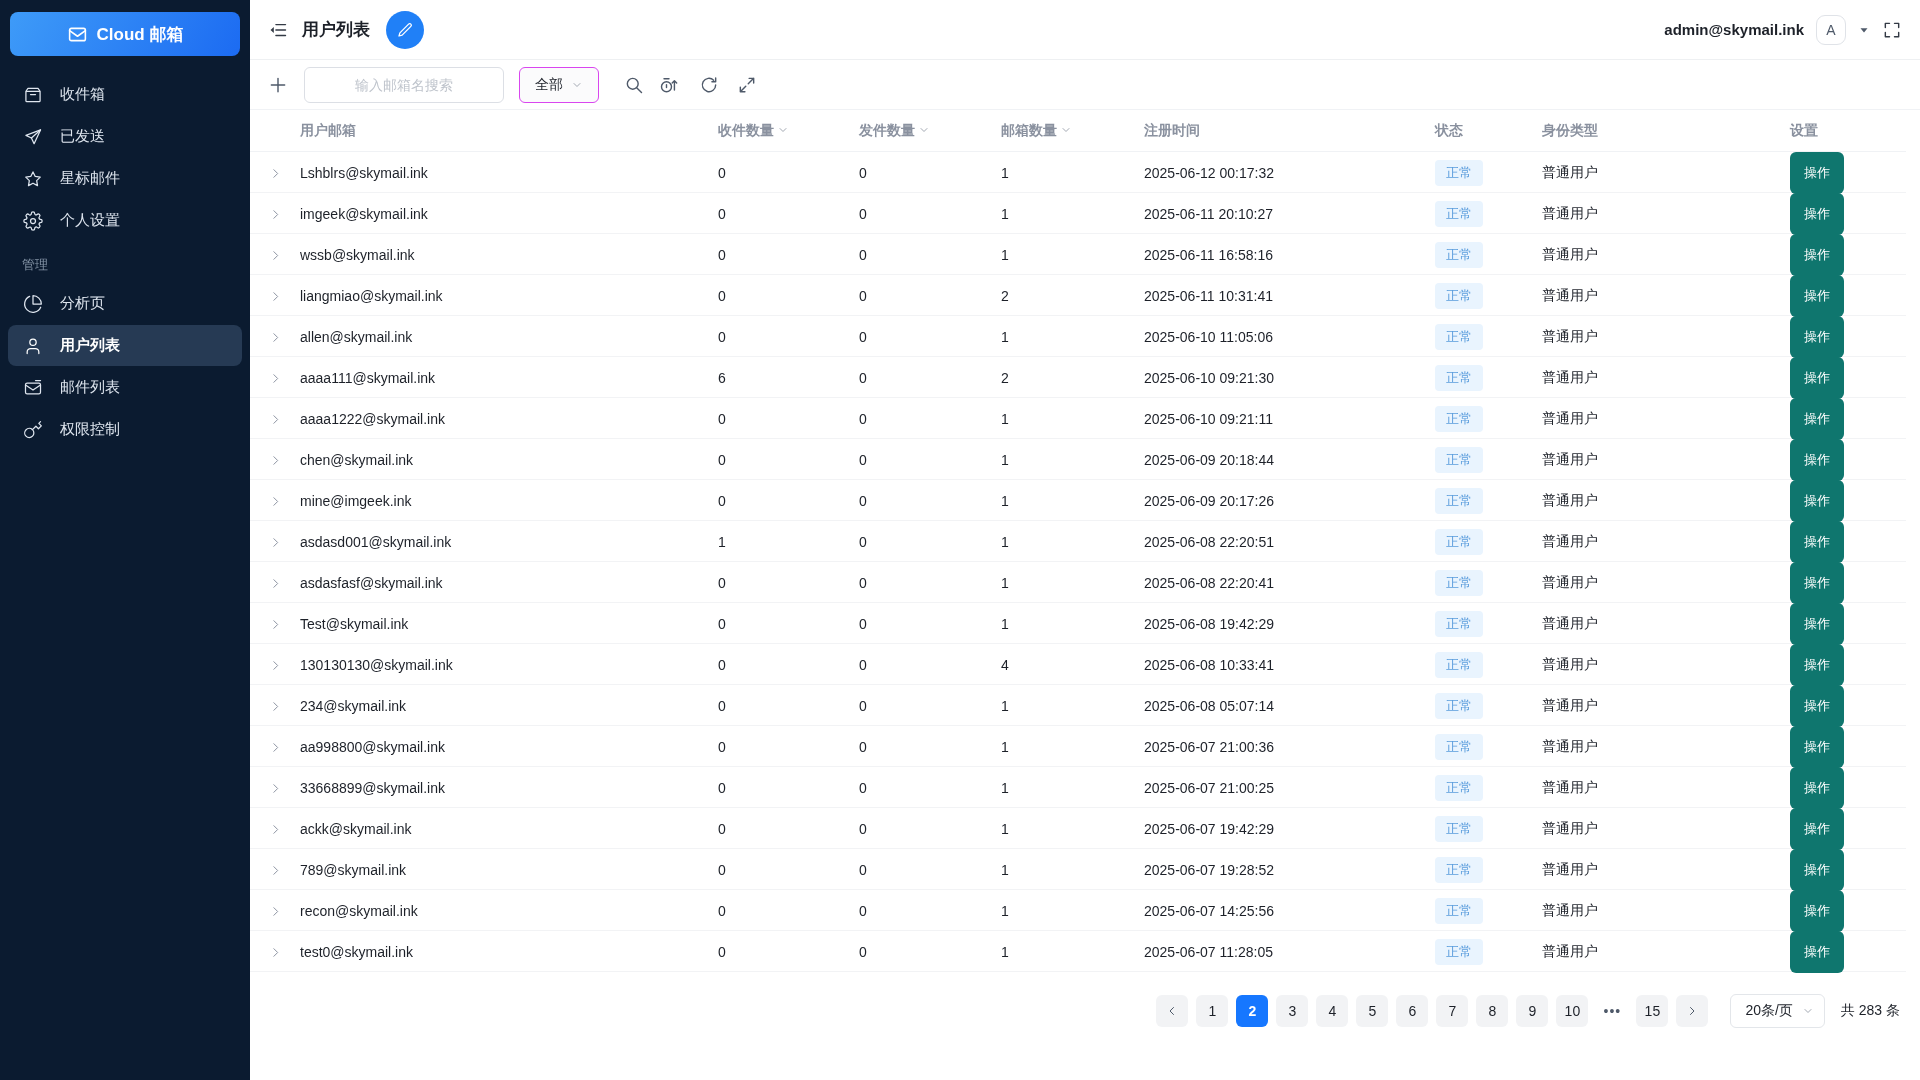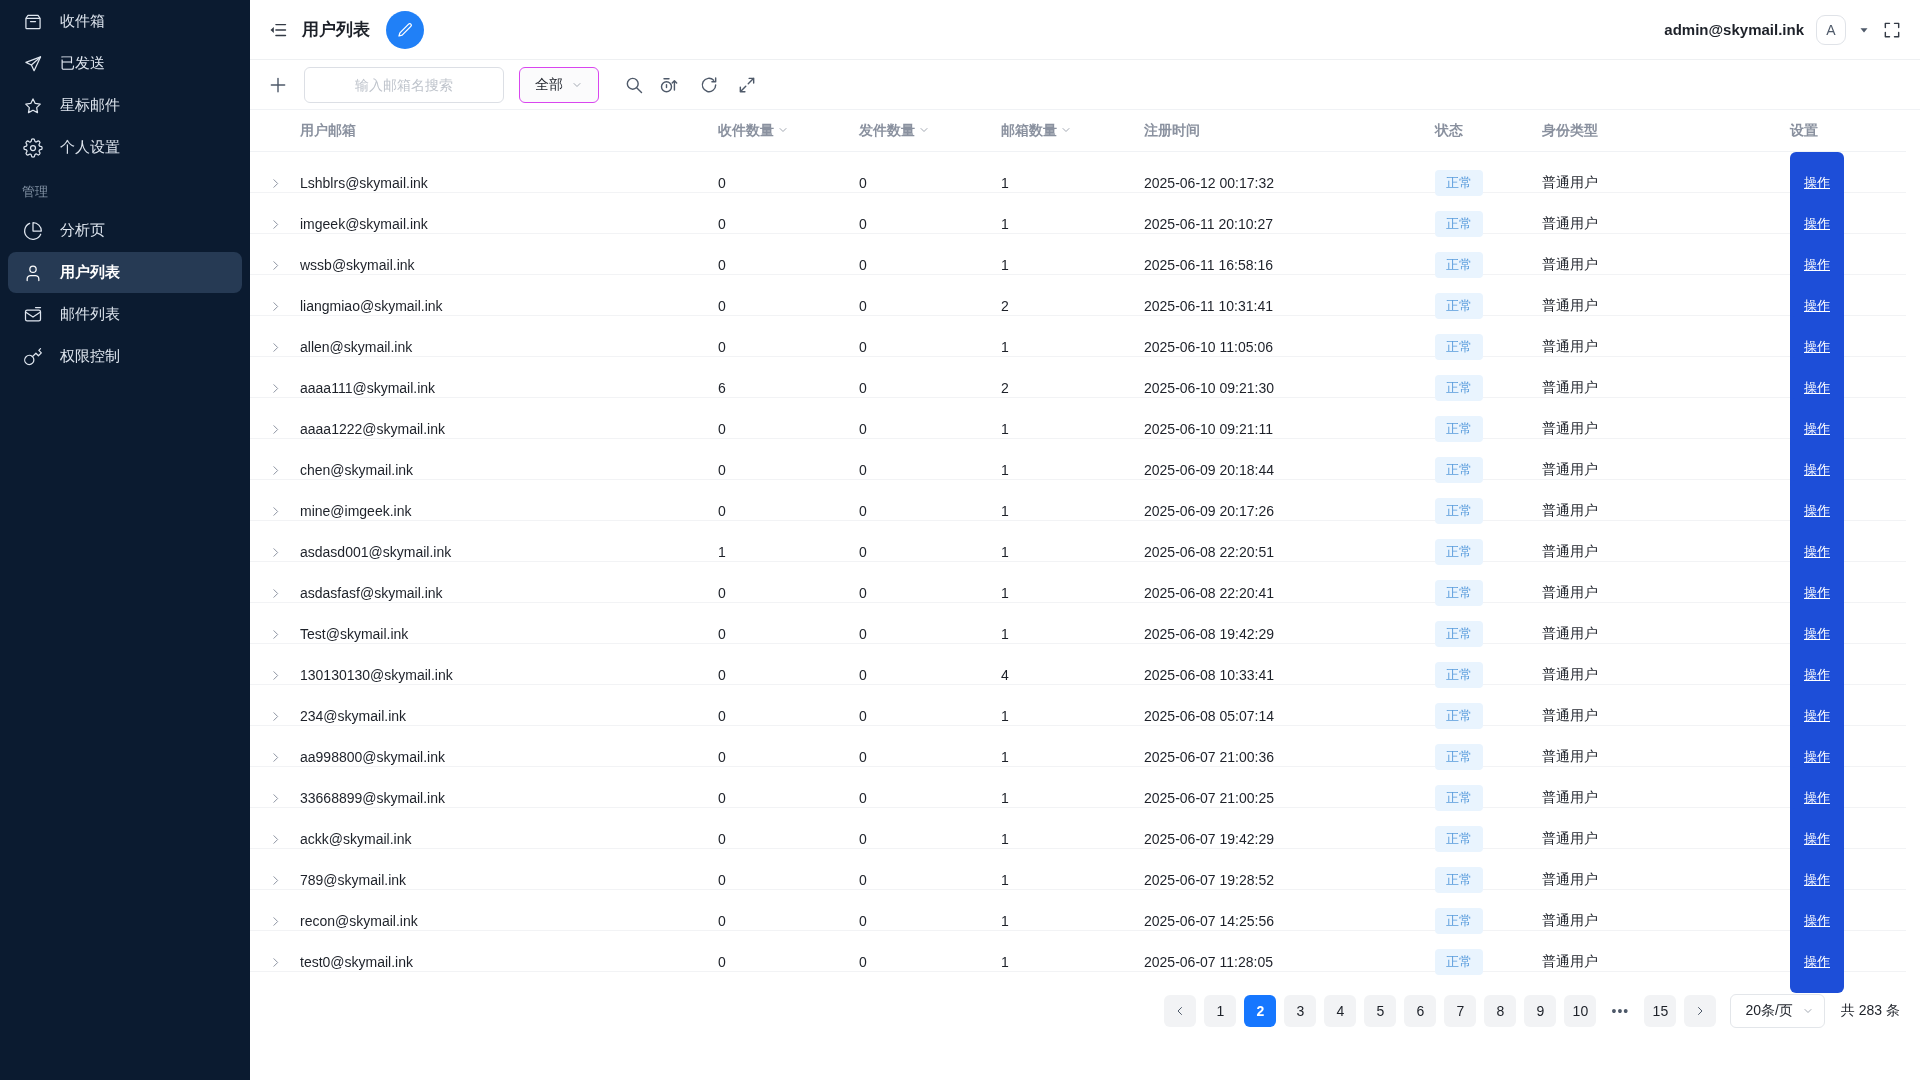--- a/index.html
+++ b/index.html
@@ -45,39 +45,46 @@
 
   
   .grid-row { display:grid; grid-template-columns:50px 418px 141px 142px 143px 291px 107px 248px 1fr; align-items:center; margin-right:14px; }
   .thead { height:42px; border-bottom:1px solid #f0f2f5; color:#8a919f; font-size:14px; font-weight:bold; }
   .thead .hcell { display:flex; align-items:center; gap:3px; }
   .trow { height:41px; border-bottom:1px solid #f2f3f5; font-size:14px; color:#1d2129; }
   .c-expand { display:flex; justify-content:center; }
   .expander { display:inline-flex; cursor:pointer; color:#8a919f; }
   .expander svg { width:13px; height:13px; stroke:currentColor; fill:none; stroke-width:1.8; stroke-linecap:round; stroke-linejoin:round; }
   .badge { display:inline-block; padding:4px 11px; border-radius:4px; background:#e9f4fe; color:#5b9ddd; font-size:13px; }
-  .op-btn { border:none; background:#1d4ed8; color:#fff; font-size:13px; padding:22px 14px; border-radius:6px; cursor:pointer; font-family:inherit;text-decoration:underline; }
+  .op-btn { border:none; background:#0f766e; color:#fff; font-size:13px; padding:12px 14px; border-radius:6px; cursor:pointer; font-family:inherit; }
 
   
   .pagination { display:flex; align-items:center; justify-content:flex-end; gap:8px; padding:22px 20px 0 0; }
   .page-btn { min-width:32px; height:32px; border:none; border-radius:6px; background:#f2f3f5; color:#1d2129; font-size:14px; cursor:pointer; font-family:inherit; }
   .page-btn.active { background:#1677ff; color:#fff; font-weight:bold; }
   .page-btn.ellipsis { background:transparent; color:#4e5969; letter-spacing:1px; }
   .page-nav { width:32px; height:32px; border:none; border-radius:6px; background:#f2f3f5; color:#4e5969; display:flex; align-items:center; justify-content:center; cursor:pointer; }
   .page-nav svg { width:12px; height:12px; stroke:currentColor; fill:none; stroke-width:2; stroke-linecap:round; stroke-linejoin:round; }
-  .size-select { margin-left:6px; height:34px; padding:0 10px 0 14px; border:1px solid #e3e6ea; border-radius:6px; background:#fff; display:flex; align-items:center; gap:9px; font-size:14px; color:#1d2129; cursor:pointer; }
+  .size-select { margin-left:14px; height:34px; padding:0 10px 0 14px; border:1px solid #e3e6ea; border-radius:6px; background:#fff; display:flex; align-items:center; gap:9px; font-size:14px; color:#1d2129; cursor:pointer; }
   .size-select svg { width:12px; height:12px; stroke:#a3a9b3; fill:none; stroke-width:2; stroke-linecap:round; stroke-linejoin:round; }
   .total-text { font-size:14px; color:#1d2129; margin-left:8px; }
 </style>
 </head>
 <body>
 
 <div class="app">
 
   <aside class="sidebar">
+    <div class="logo">
+      <svg viewBox="0 0 24 24" width="21" height="21" style="stroke:#fff;fill:none;stroke-width:1.8;stroke-linecap:round;stroke-linejoin:round">
+          <rect x="3" y="5" width="18" height="14" rx="2"></rect>
+          <path d="M3 7.5l9 6.5 9-6.5"></path>
+        </svg>
+      <span>Cloud 邮箱</span>
+    </div>
 
     <nav>
       <div class="nav-item">
         <span class="nav-icon">
             <svg viewBox="0 0 24 24">
               <path d="M3.5 7.5L6 4h12l2.5 3.5"></path>
               <rect x="3.5" y="7.5" width="17" height="12.5" rx="1.2"></rect>
               <path d="M9 11.5h6"></path>
             </svg>
           </span>

